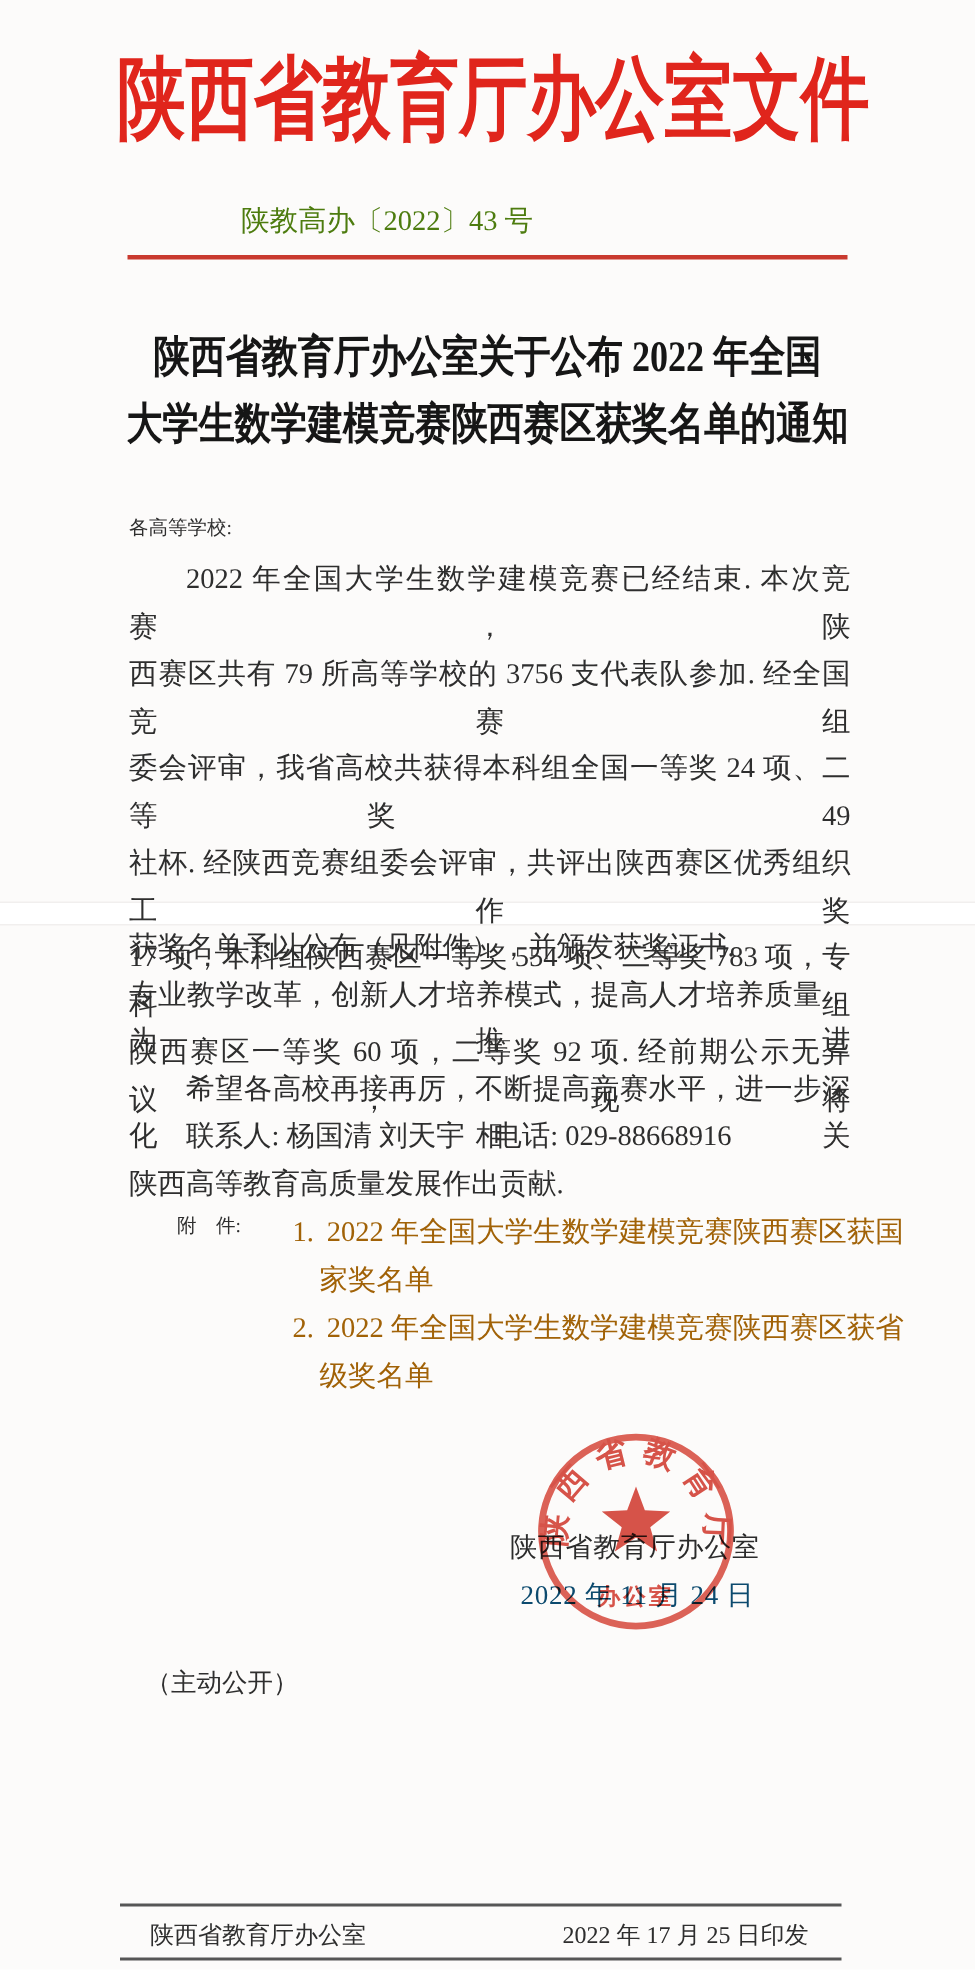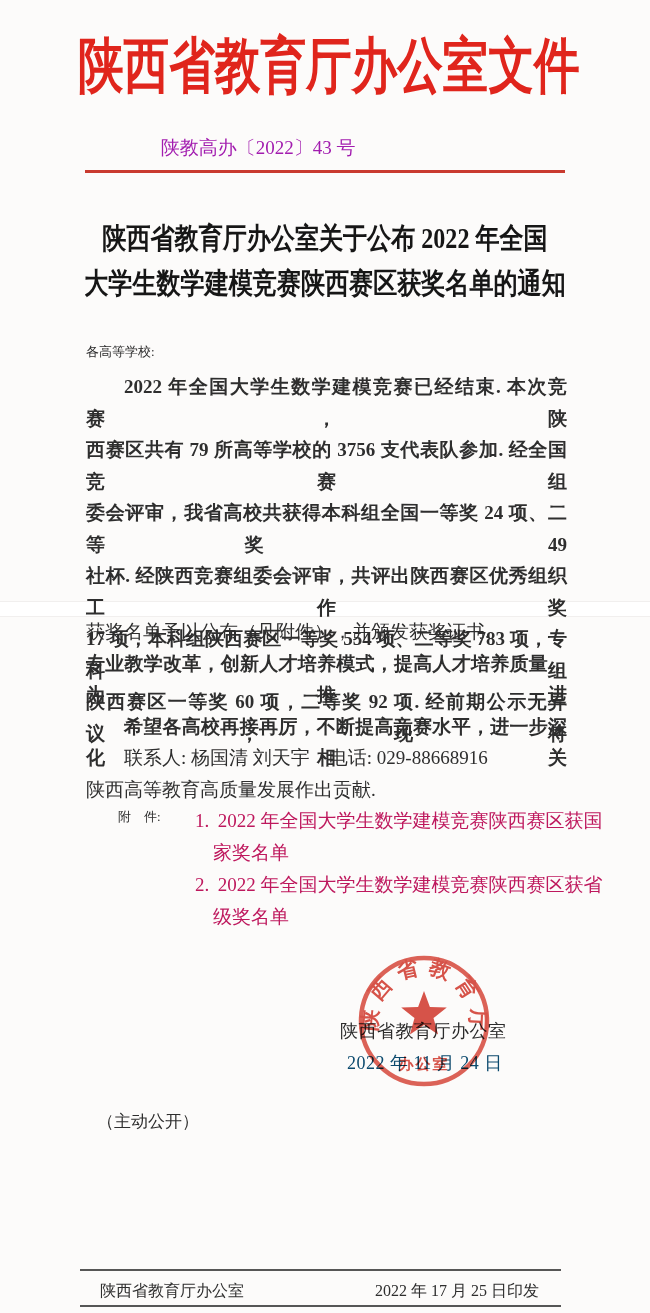--- a/index.html
+++ b/index.html
@@ -27,21 +27,21 @@
     color: #e0251c;
     letter-spacing: 0px;
     transform: scaleX(0.76);
     transform-origin: 325px 50%;
     white-space: nowrap;
     line-height: 72px;
   }
   .doc-number {
     top: 134px; left: 0; width: 516px;
     text-align: center;
-    font-size: 19px; color: #a21caf;
+    font-size: 19px; color: #4d7c0f;
     line-height: 28px;
   }
   .red-rule {
     top: 170px; left: 85px; width: 480px; height: 3px;
     background: #c93a2f;
   }
   .title-block {
     top: 216px; left: 0; width: 650px;
     text-align: center;
     font-size: 29px; font-weight: bold; color: #161616;
@@ -60,27 +60,26 @@
     line-height: 31.5px;
   }
   .para1 { top: 371px; }
   .para-page2 { top: 616px; }
   .line { white-space: nowrap; }
   .j {
     white-space: normal;
     text-align: justify;
     text-align-last: justify;
     text-justify: inter-character;
-    font-weight: bold;
   }
   .indent { text-indent: 38px; }
   .contact { top: 742px; text-indent: 38px; }
 
   .att-label { top: 808px; left: 118px; font-size: 13px; color: #2e2e2e; }
-  .att-row { font-size: 19px; color: #be185d; white-space: nowrap; }
+  .att-row { font-size: 19px; color: #a16207; white-space: nowrap; }
   .att-no { display: inline-block; width: 18px; }
   .att-r1 { top: 808px; left: 195px; }
   .att-r2 { top: 840px; left: 213px; }
   .att-r3 { top: 872px; left: 195px; }
   .att-r4 { top: 904px; left: 213px; }
 
   .seal {
     top: 945px; left: 348px; width: 150px; height: 150px;
     mix-blend-mode: multiply;
     opacity: 0.92;

